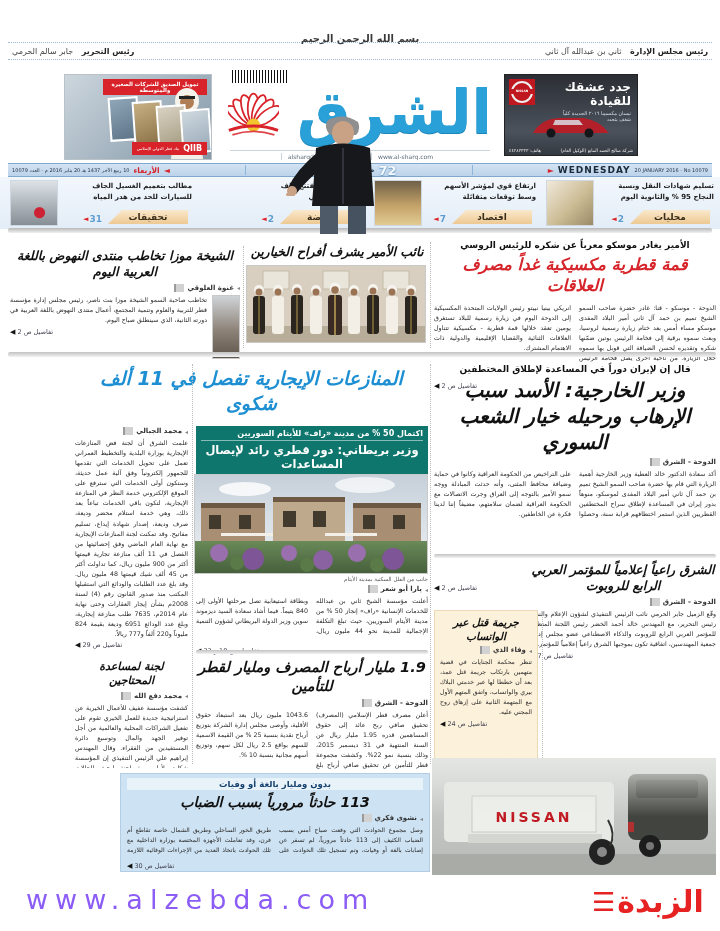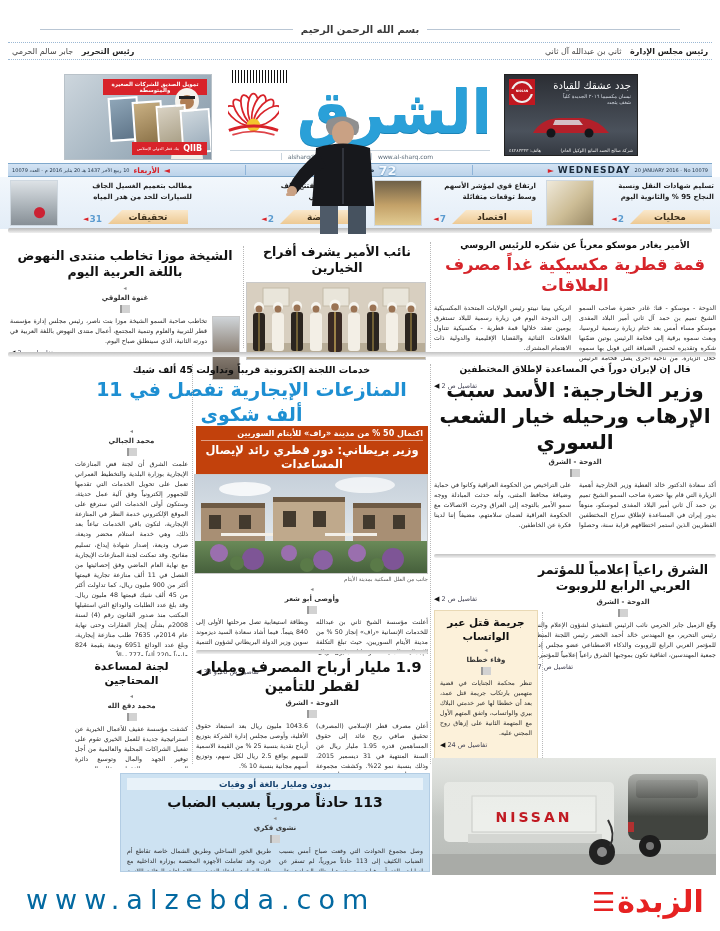--- a/index.html
+++ b/index.html
@@ -1,21 +1,21 @@
 <!DOCTYPE html>
 <html lang="ar"><head>
 <meta charset="utf-8">
 <style>
   html,body{margin:0;padding:0;background:#fff;}
   .page{position:relative;width:720px;height:931px;background:#fff;overflow:hidden;
         font-family:"DejaVu Sans","Liberation Sans",sans-serif;direction:rtl;}
   .abs{position:absolute;}
   .ltr{direction:ltr;}
   
-  .bism-row{top:24px;left:40px;width:640px;display:flex;align-items:center;gap:8px;}
+  .bism-row{top:24px;left:40px;width:640px;display:flex;align-items:center;gap:8px;flex-direction:column;}
   .bism-row .line{flex:1;border-top:1px solid #b9c6d4;height:0;}
   .bism{font-size:10px;font-weight:bold;color:#3a3a3a;white-space:nowrap;}
   .names-row{top:42px;left:8px;width:704px;height:18px;border-top:1px dotted #9bb8d4;border-bottom:1px dotted #9bb8d4;
              display:flex;justify-content:space-between;align-items:center;padding:1px 4px;box-sizing:border-box;}
   .name-pair{font-size:8px;color:#444;}
   .name-pair b{color:#222;margin-left:6px;}
   
   .qiib{left:64px;top:74px;width:146px;height:84px;background:linear-gradient(135deg,#cdd6dd,#9fb0bd 60%,#8697a6);
         border:1px solid #b9c2c9;overflow:hidden;}
   .qiib-banner{position:absolute;top:4px;right:4px;left:38px;background:#d8232a;color:#fff;font-size:5.5px;
@@ -36,21 +36,21 @@
         font-size:6px;color:#5a6a78;padding-top:2px;}
   .urls span{padding:0 6px;border-left:1px solid #c9d4de;}
   .nissan{left:504px;top:74px;width:132px;height:80px;background:linear-gradient(180deg,#2b2e34,#4b525c 70%,#343941);
           overflow:hidden;border:1px solid #222;}
   .nis-logo{position:absolute;top:4px;left:4px;width:26px;height:26px;background:#c01820;display:flex;
             align-items:center;justify-content:center;}
   .nis-circle{width:18px;height:18px;border:2px solid #eee;border-radius:50%;position:relative;}
   .nis-circle i{position:absolute;top:6px;left:-2px;right:-2px;height:5px;background:#c01820;
                 color:#fff;font-style:normal;font-size:3px;text-align:center;line-height:5px;font-weight:bold;}
   .nis-txt{position:absolute;top:5px;right:6px;width:86px;text-align:right;color:#fff;}
-  .nis-l1{font-size:10px;font-weight:normal;} .nis-l2{font-size:5px;color:#d8dee6;margin-top:2px;}
+  .nis-l1{font-size:12px;font-weight:bold;} .nis-l2{font-size:5px;color:#d8dee6;margin-top:2px;}
   .nis-l3{font-size:5px;color:#d8dee6;}
   .nis-bottom{position:absolute;bottom:2px;right:4px;left:4px;display:flex;justify-content:space-between;
               color:#e8e8e8;font-size:4.5px;}
   .coach{left:266px;top:114px;width:152px;height:120px;z-index:6;}
   
   .datebar{left:8px;top:163px;width:704px;height:14px;background:linear-gradient(180deg,#d3e3f3,#bcd3ea);
            border-top:1px solid #7fa8cc;border-bottom:1px solid #7fa8cc;display:flex;align-items:center;
            justify-content:space-between;padding:0 4px;box-sizing:border-box;z-index:2;}
   .db-left{direction:ltr;display:flex;align-items:center;gap:4px;}
   .db-arrow{color:#d8232a;font-size:8px;} 
@@ -76,25 +76,25 @@
   .sec-head{position:absolute;top:2px;right:2px;font-size:7px;font-weight:bold;color:#222;text-align:right;
             line-height:1.55;}
   .sec-banner{position:absolute;bottom:5px;right:6px;width:80px;height:14px;
               background:linear-gradient(180deg,#fae8cb,#edc993);clip-path:polygon(14px 0,100% 0,100% 100%,0 100%);
               font-size:9px;font-weight:bold;color:#3a2d1a;text-align:center;line-height:14px;letter-spacing:2px;}
   .sec-num{position:absolute;bottom:5px;right:92px;font-size:9px;font-weight:bold;color:#5b9bd0;
            text-shadow:0 0 1px #fff;display:flex;gap:1px;align-items:center;}
   .sec-num .arr{color:#d8232a;font-size:7px;}
   
   .kicker{font-size:9px;font-weight:bold;color:#111;text-align:center;}
-  .headline{font-weight:bold;text-align:center;color:#111;line-height:1.3;}
+  .headline{font-weight:bold;text-align:center;color:#111;line-height:1.3;font-style:italic;}
   .h-red{color:#d6242a;} .h-blue{color:#1e8fd2;}
   .body{font-size:6.3px;line-height:1.6;text-align:justify;color:#2a2a2a;}
   .c2{column-count:2;column-gap:8px;}
-  .byline,.dateline{font-size:7px;font-weight:bold;color:#333;display:flex;align-items:center;gap:3px;margin:3px 0;flex-direction:column;}
+  .byline,.dateline{font-size:7px;font-weight:bold;color:#333;display:flex;align-items:center;gap:3px;margin:3px 0;}
   .byline .mark{color:#888;font-size:6px;} 
   .byline .tag,.dateline .tag{width:8px;height:8px;background:#d2d2d2;border-left:2px solid #9a9a9a;display:inline-block;}
   .details{font-size:6.5px;color:#445;text-align:left;margin-top:3px;direction:ltr;}
   .details .flag{color:#111;font-size:7px;}
   .vline{border-left:1px dotted #b9b9b9;width:0;}
   .hbar{height:5px;background:linear-gradient(180deg,#c2c2c2,#f2f2f2);border-radius:2px;}
   
   .summit{left:434px;top:240px;width:282px;}
   .summit .headline{font-size:16.5px;margin-top:4px;}
   .wedding{left:248px;top:244px;width:178px;}
@@ -111,35 +111,35 @@
   .whats{left:434px;top:610px;width:104px;height:156px;background:#fcf1da;border:1px solid #e9d9b5;
          padding:5px;box-sizing:border-box;}
   .whats .headline{font-size:10.5px;}
   .rental-head{left:75px;top:364px;width:353px;}
   .rental-head .kicker{font-size:9.5px;}
   .rental-head .headline{font-size:19px;margin-top:2px;}
   .rental-col{left:75px;top:424px;width:113px;height:232px;overflow:hidden;}
   .charity{left:75px;top:660px;width:113px;height:108px;overflow:hidden;}
   .charity .headline{font-size:11px;}
   .aid{left:196px;top:426px;width:232px;}
-  .redbox{background:#c2410c;color:#fff;padding:3px 5px;}
+  .redbox{background:#0f766e;color:#fff;padding:3px 5px;}
   .redbox .l1{font-size:8px;font-weight:bold;text-align:right;border-bottom:1px solid rgba(255,255,255,.5);
               padding-bottom:2px;}
   .redbox .l2{font-size:11.5px;font-weight:bold;text-align:center;padding-top:2px;}
   .aid-caption{font-size:5.5px;color:#555;text-align:right;margin:2px 0;}
   .bank{left:196px;top:658px;width:232px;}
   .bank .headline{font-size:14.5px;}
   .fogbox{left:120px;top:773px;width:310px;height:99px;background:#cde2f2;border:1px solid #b3cde4;
           padding:4px 6px;box-sizing:border-box;overflow:hidden;}
   .fog-kick{font-size:8.5px;font-weight:bold;color:#16426e;text-align:center;background:rgba(255,255,255,.55);
             padding:1px 0;}
   .fogbox .headline{font-size:14px;margin-top:3px;}
   .fogphoto{left:432px;top:758px;width:284px;height:117px;}
   
-  .footer-url{left:26px;top:884px;font-size:27px;color:#0369a1;letter-spacing:7px;direction:ltr;font-weight:500;}
+  .footer-url{left:26px;top:884px;font-size:27px;color:#8b5cf6;letter-spacing:7px;direction:ltr;font-weight:500;}
   .zebda{left:592px;top:884px;display:flex;align-items:center;gap:2px;direction:ltr;color:#e62222;}
   .zb-bars{font-size:26px;font-weight:bold;line-height:1;}
   .zb-word{font-size:30px;font-weight:bold;}
 </style>
 </head>
 <body>
 
 <div class="page">
 
   <div class="abs bism-row">
@@ -410,29 +410,28 @@
     <div class="body">وقّع الزميل جابر الحرمي نائب الرئيس التنفيذي لشؤون الإعلام والنشر رئيس التحرير، مع المهندس خالد أحمد الخضر رئيس اللجنة المنظمة للمؤتمر العربي الرابع للروبوت والذكاء الاصطناعي عضو مجلس إدارة جمعية المهندسين، اتفاقية تكون بموجبها الشرق راعياً إعلامياً للمؤتمر.</div>
     <div class="details"><span class="flag">◀</span> <span>تفاصيل ص 7</span></div>
   </div>
 
   <div class="abs vline" style="left:542px;top:612px;height:152px;"></div>
 
   <div class="abs whats">
     <div class="headline">جريمة قتل عبر الواتساب</div>
     <div class="byline">
       <span class="mark">◂</span>
-      <span>وفاء خططا</span>
+      <span>وفاء الذي</span>
       <span class="tag"></span>
     </div>
     <div class="body" style="font-size:6.2px;">تنظر محكمة الجنايات في قضية متهمين بارتكاب جريمة قتل عمد، بعد أن خططا لها عبر خدمتي البلاك بيري والواتساب، واتفق المتهم الأول مع المتهمة الثانية على إزهاق روح المجني عليه.</div>
     <div class="details"><span class="flag">◀</span> <span>تفاصيل ص 24</span></div>
   </div>
 
   <div class="abs rental-head">
-    <div class="kicker">خدمات اللجنة إلكترونية قريباً وتداولت 45 ألف شيك</div>
     <div class="headline h-blue">المنازعات الإيجارية تفصل في 11 ألف شكوى</div>
   </div>
 
   <div class="abs rental-col">
     <div class="byline">
       <span class="mark">◂</span>
       <span>محمد الجبالي</span>
       <span class="tag"></span>
     </div>
     <div class="body" style="height:200px;overflow:hidden;">علمت الشرق أن لجنة فض المنازعات الإيجارية بوزارة البلدية والتخطيط العمراني تعمل على تحويل الخدمات التي تقدمها للجمهور إلكترونياً وفق آلية عمل حديثة، وستكون أولى الخدمات التي سترفع على الموقع الإلكتروني خدمة النظر في المنازعة الإيجارية، لتكون باقي الخدمات تباعاً بعد ذلك، وهي خدمة استلام محضر وديعة، صرف وديعة، إصدار شهادة إيداع، تسليم مفاتيح. وقد تمكنت لجنة المنازعات الإيجارية مع نهاية العام الماضي وفق إحصائيتها من الفصل في 11 ألف منازعة تجارية قيمتها أكثر من 900 مليون ريال، كما تداولت أكثر من 45 ألف شيك قيمتها 48 مليون ريال. وقد بلغ عدد الطلبات والودائع التي استقبلها المكتب منذ صدور القانون رقم (4) لسنة 2008م بشأن إيجار العقارات وحتى نهاية عام 2014م، 7635 طلب منازعة إيجارية، وبلغ عدد الودائع 6951 وديعة بقيمة 824 مليوناً و220 ألفاً و777 ريالاً.</div>
@@ -494,21 +493,21 @@
         <circle cx="162" cy="78" r="9" fill="#9a6fae"></circle>
           <circle cx="198" cy="84" r="11" fill="#7e5596"></circle>
         <circle cx="42" cy="88" r="7" fill="#5a7a48"></circle>
           <circle cx="112" cy="90" r="7" fill="#5a7a48"></circle>
           <circle cx="182" cy="90" r="7" fill="#5a7a48"></circle>
       </g>
     </svg>
     <div class="aid-caption">جانب من الفلل السكنية بمدينة الأيتام</div>
     <div class="byline">
       <span class="mark">◂</span>
-      <span>وأوصى أبو شعر</span>
+      <span>يارا أبو شعر</span>
       <span class="tag"></span>
     </div>
     <div class="body c2" style="height:48px;overflow:hidden;">أعلنت مؤسسة الشيخ ثاني بن عبدالله للخدمات الإنسانية «راف» إنجاز 50 % من مدينة الأيتام السوريين، حيث تبلغ التكلفة الإجمالية للمدينة نحو 44 مليون ريال، وبطاقة استيعابية تصل مرحلتها الأولى إلى 840 يتيماً. فيما أشاد سعادة السيد ديزموند سوين وزير الدولة البريطاني لشؤون التنمية الدولية بالدور القطري الرائد في إيصال المساعدات.</div>
     <div class="details"><span class="flag">◀</span> <span>تفاصيل ص 18 و 33</span></div>
   </div>
 
   <div class="abs hbar" style="left:196px;top:650px;width:232px;height:4px;"></div>
 
   <div class="abs bank">
     <div class="headline">1.9 مليار أرباح المصرف ومليار لقطر للتأمين</div>

